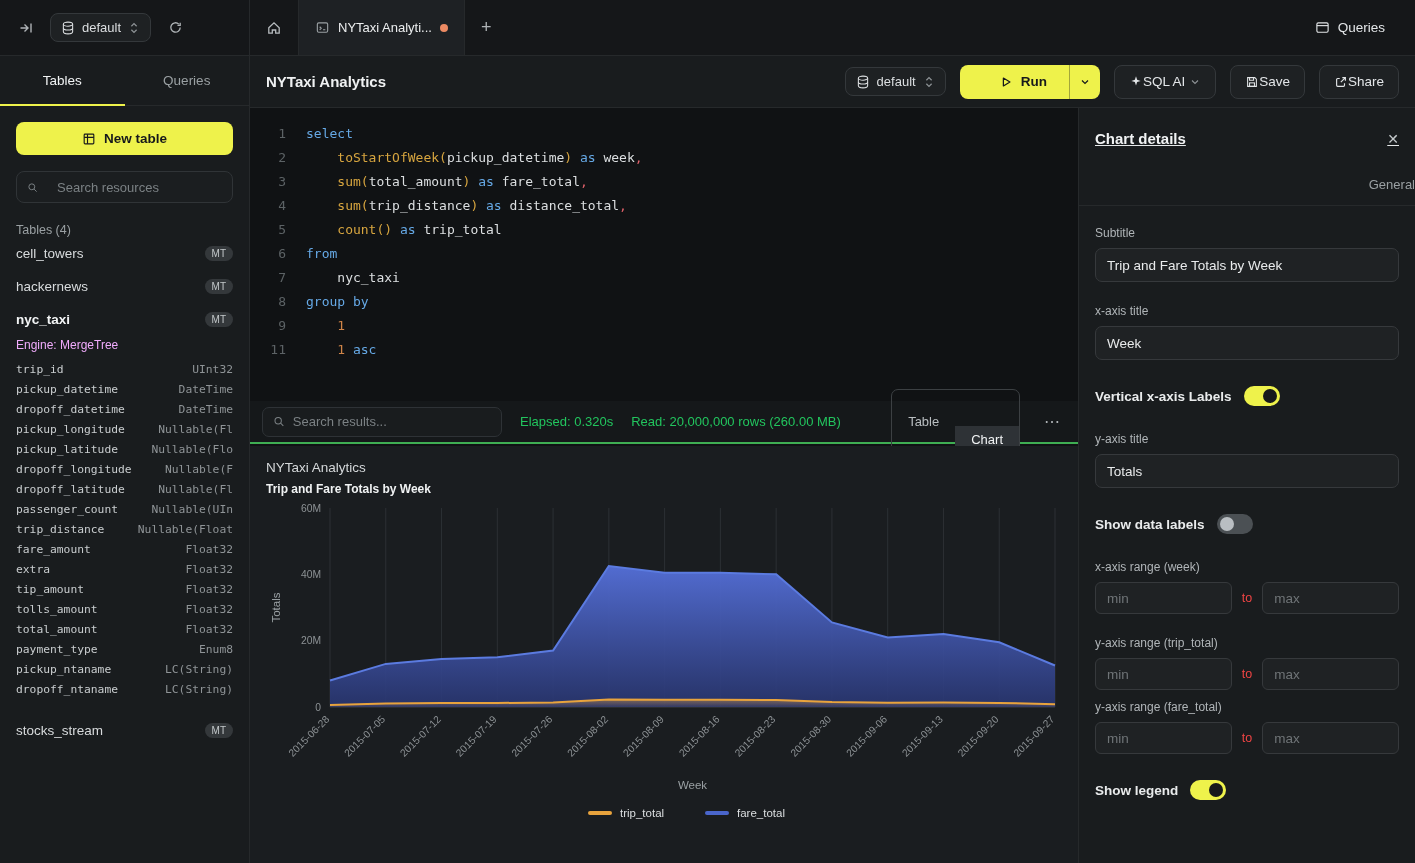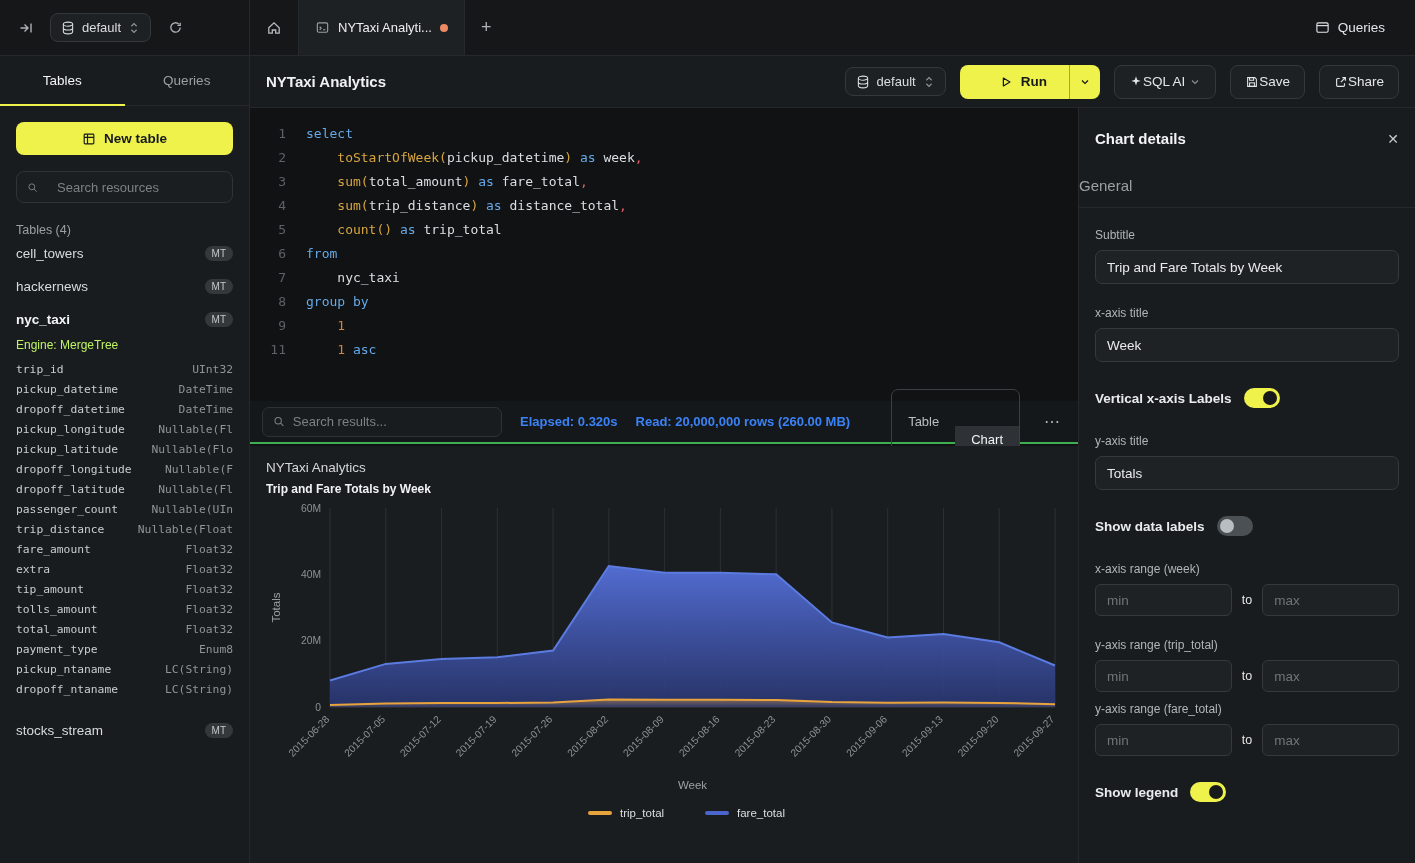--- a/index.html
+++ b/index.html
@@ -30,21 +30,21 @@
   .side-tab.active::after { content:""; position:absolute; left:0; right:0; bottom:-1px; height:2px; background:#eef24b; }
   .side-body { padding:16px; overflow:hidden; }
   .new-table-btn { width:100%; height:33px; background:#eef24b; color:#17191b; border:none; border-radius:8px; font-size:13.5px; font-weight:bold; display:flex; align-items:center; justify-content:center; gap:8px; cursor:pointer; }
   .side-search { margin-top:16px; display:flex; align-items:center; gap:19px; background:#1b1e20; border:1px solid #303437; border-radius:8px; height:32px; padding:0 10px; color:#7b8184; }
   .side-search input { background:none; border:none; outline:none; color:#dcdfe1; font-size:13px; width:100%; }
   .side-search input::placeholder { color:#7b8184; }
   .tables-header { margin-top:20px; color:#9aa0a3; font-size:12.5px; }
   .table-row { display:flex; align-items:center; justify-content:space-between; padding:9px 0; color:#d8dbdd; font-size:13.5px; cursor:pointer;gap:28px; }
   .table-row.expanded { color:#f2f4f5; font-weight:bold; }
   .badge { background:#34383b; color:#c3c8ca; font-size:10px; font-weight:normal; padding:2px 7px; border-radius:9px; }
-  .engine { color:#bef264; font-size:12px; padding:2px 0 8px; }
+  .engine { color:#f0abfc; font-size:12px; padding:2px 0 8px; }
   .cols { font-family:"DejaVu Sans Mono",monospace; font-size:11.3px; }
   .col-row { display:flex; justify-content:space-between; height:20px; line-height:20px; white-space:nowrap; }
   .c-name { color:#c9cdcf; overflow:hidden; }
   .c-type { color:#90959+8; color:#8f9497; margin-left:8px; }
   .gap-row { height:14px; }
 
   
   .main-header { position:absolute; top:56px; left:250px; width:1165px; height:52px; background:#191c1e; border-bottom:1px solid #26292b; display:flex; align-items:center; padding:0 16px; }
   .main-title { font-size:15px; font-weight:bold; color:#eff1f2; }
   .header-actions { margin-left:auto; display:flex; align-items:center; gap:14px; }
@@ -63,60 +63,60 @@
   .tok-fn { color:#d7a53f; }
   .tok-id { color:#dcdfe1; }
   .tok-num { color:#d08448; }
   .tok-pu { color:#e0616a; }
 
   
   .results-bar { position:absolute; top:401px; left:250px; width:828px; height:43px; background:#15181a; border-bottom:2px solid #3fae53; display:flex; align-items:center; padding:0 12px; gap:18px; }
   .results-search { display:flex; align-items:center; gap:8px; background:#191c1e; border:1px solid #2e3236; border-radius:7px; height:30px; width:240px; padding:0 10px; color:#7b8184; }
   .results-search input { background:none; border:none; outline:none; color:#dcdfe1; width:100%; font-size:13px; }
   .results-search input::placeholder { color:#7b8184; }
-  .stat-text { color:#3b82f6; font-size:13px; white-space:nowrap;font-weight:bold; }
+  .stat-text { color:#22c55e; font-size:13px; white-space:nowrap; }
   .seg-group { margin-left:auto; display:flex; border:1px solid #3c4043; border-radius:7px; overflow:hidden; }
   .seg { padding:6px 16px; font-size:13px; color:#b9bec1; cursor:pointer; background:transparent; border:none; }
   .seg.active { background:#2e3236; color:#f1f3f4;margin-top:36px; }
   .more-btn { background:none; border:none; color:#aeb3b6; font-size:16px; cursor:pointer; padding:4px 6px; }
 
   
   .chart-panel { position:absolute; top:446px; left:250px; width:828px; height:417px; background:#1a1d20; }
   .chart-title { position:absolute; top:14px; left:16px; color:#d5d8da; font-size:13.5px; }
   .chart-subtitle { position:absolute; top:36px; left:16px; color:#f0f2f3; font-size:12px; font-weight:bold; }
   #chart-svg text { font-family:"Liberation Sans",sans-serif; }
   #chart-svg { position:absolute; top:53px; left:0; }
   .tick-label { fill:#8d9295; font-size:10.3px; }
   .axis-title { fill:#9aa0a3; font-size:11.5px; }
   .legend-text { fill:#dcdfe1; font-size:11.5px; }
 
   
   .right-panel { position:absolute; top:108px; left:1078px; width:337px; height:755px; background:#191c1e; border-left:1px solid #26292b; display:flex; flex-direction:column; overflow:hidden; }
-  .panel-header { display:flex; align-items:center; justify-content:space-between; padding:22px 16px 18px; }
+  .panel-header { display:flex; align-items:center; justify-content:space-between; padding:22px 16px 18px;text-decoration:underline; }
   .panel-title { font-size:15px; font-weight:bold; color:#f1f3f4; }
   .panel-close { background:none; border:none; color:#c3c8ca; font-size:14px; cursor:pointer; }
   .panel-tabs { display:flex; border-bottom:1px solid #26292b; flex:none; }
-  .panel-tab { flex:1; text-align:left; padding:12px 0 13px; color:#9aa0a3; font-size:15px; cursor:pointer; position:relative; }
+  .panel-tab { flex:1; text-align:right; padding:12px 0 13px; color:#9aa0a3; font-size:13px; cursor:pointer; position:relative; }
   .panel-tab.active { color:#f1f3f4; }
   .panel-tab.active::after { content:""; position:absolute; left:0; right:0; bottom:-1px; height:2px; background:#f4f6f7; }
   .panel-body { padding:20px 16px; overflow:hidden; }
   .field { margin-bottom:22px; }
   .field.tight { margin-bottom:10px; }
   .field-label { display:block; color:#b0b5b8; font-size:12px; margin-bottom:8px; }
   .text-input { width:100%; height:34px; background:#1f2224; border:1px solid #36393c; border-radius:7px; color:#e9ebec; font-size:13.5px; padding:0 11px; outline:none; font-family:"Liberation Sans",sans-serif; }
   .text-input::placeholder { color:#6f7477; }
   .toggle-row { display:flex; align-items:center; gap:12px; margin:26px 0; }
   .toggle-label { color:#e9ebec; font-size:13.5px; font-weight:bold; }
   .toggle { width:36px; height:20px; border-radius:10px; background:#4b5054; position:relative; display:inline-block; cursor:pointer; flex:none; }
   .toggle::after { content:""; position:absolute; width:14px; height:14px; border-radius:50%; background:#b9bec2; top:3px; left:3px; }
   .toggle.on { background:#eef24b; }
   .toggle.on::after { left:auto; right:3px; background:#17191b; }
   .range-row { display:flex; align-items:center; gap:10px; }
   .range-row .text-input { flex:1; height:32px;border-radius:6px; }
-  .range-to { color:#e5e5e5; font-size:12.5px; }
+  .range-to { color:#ef4444; font-size:12.5px; }
 </style>
 </head>
 <body>
 
 <div class="topbar">
   <div class="topbar-left">
     <button class="icon-btn">
       <svg width="16" height="16" viewBox="0 0 16 16" fill="none" stroke="currentColor" stroke-width="1.4">
           <path d="M2.5 8h7M6.5 4.5L10 8l-3.5 3.5M13 3.5v9"></path>
         </svg>

